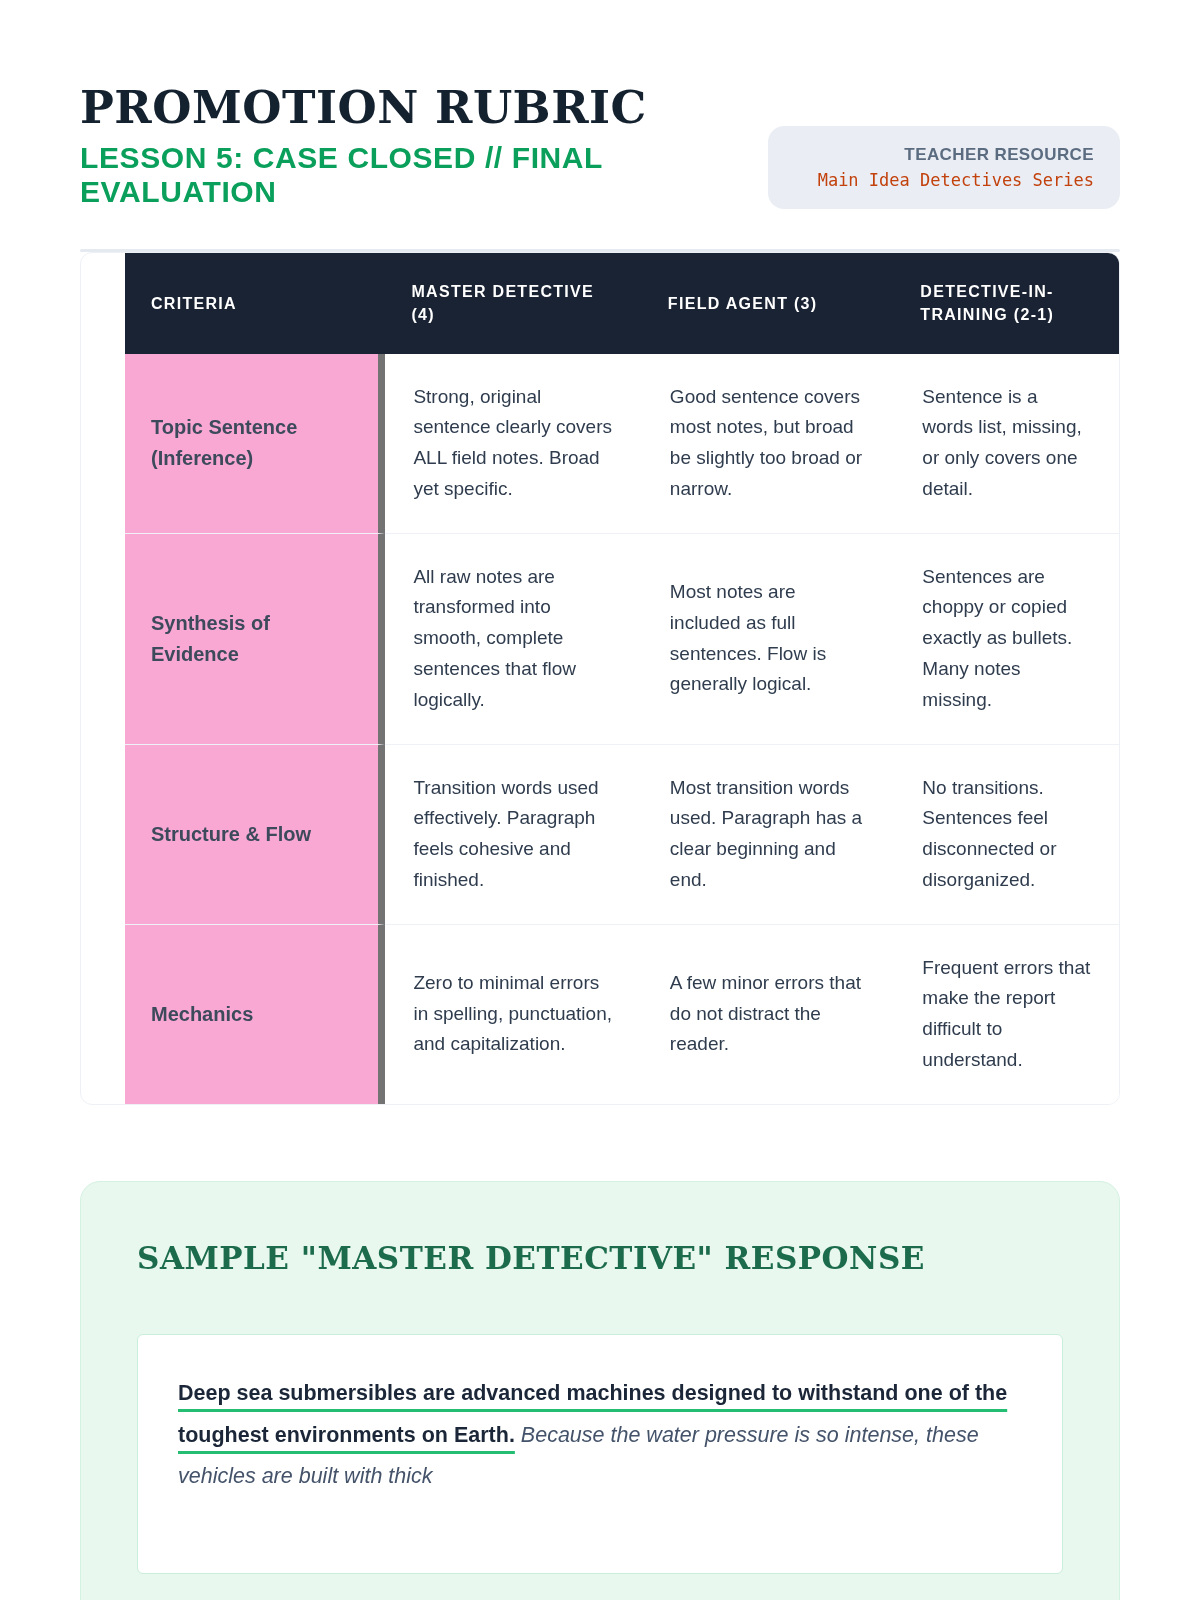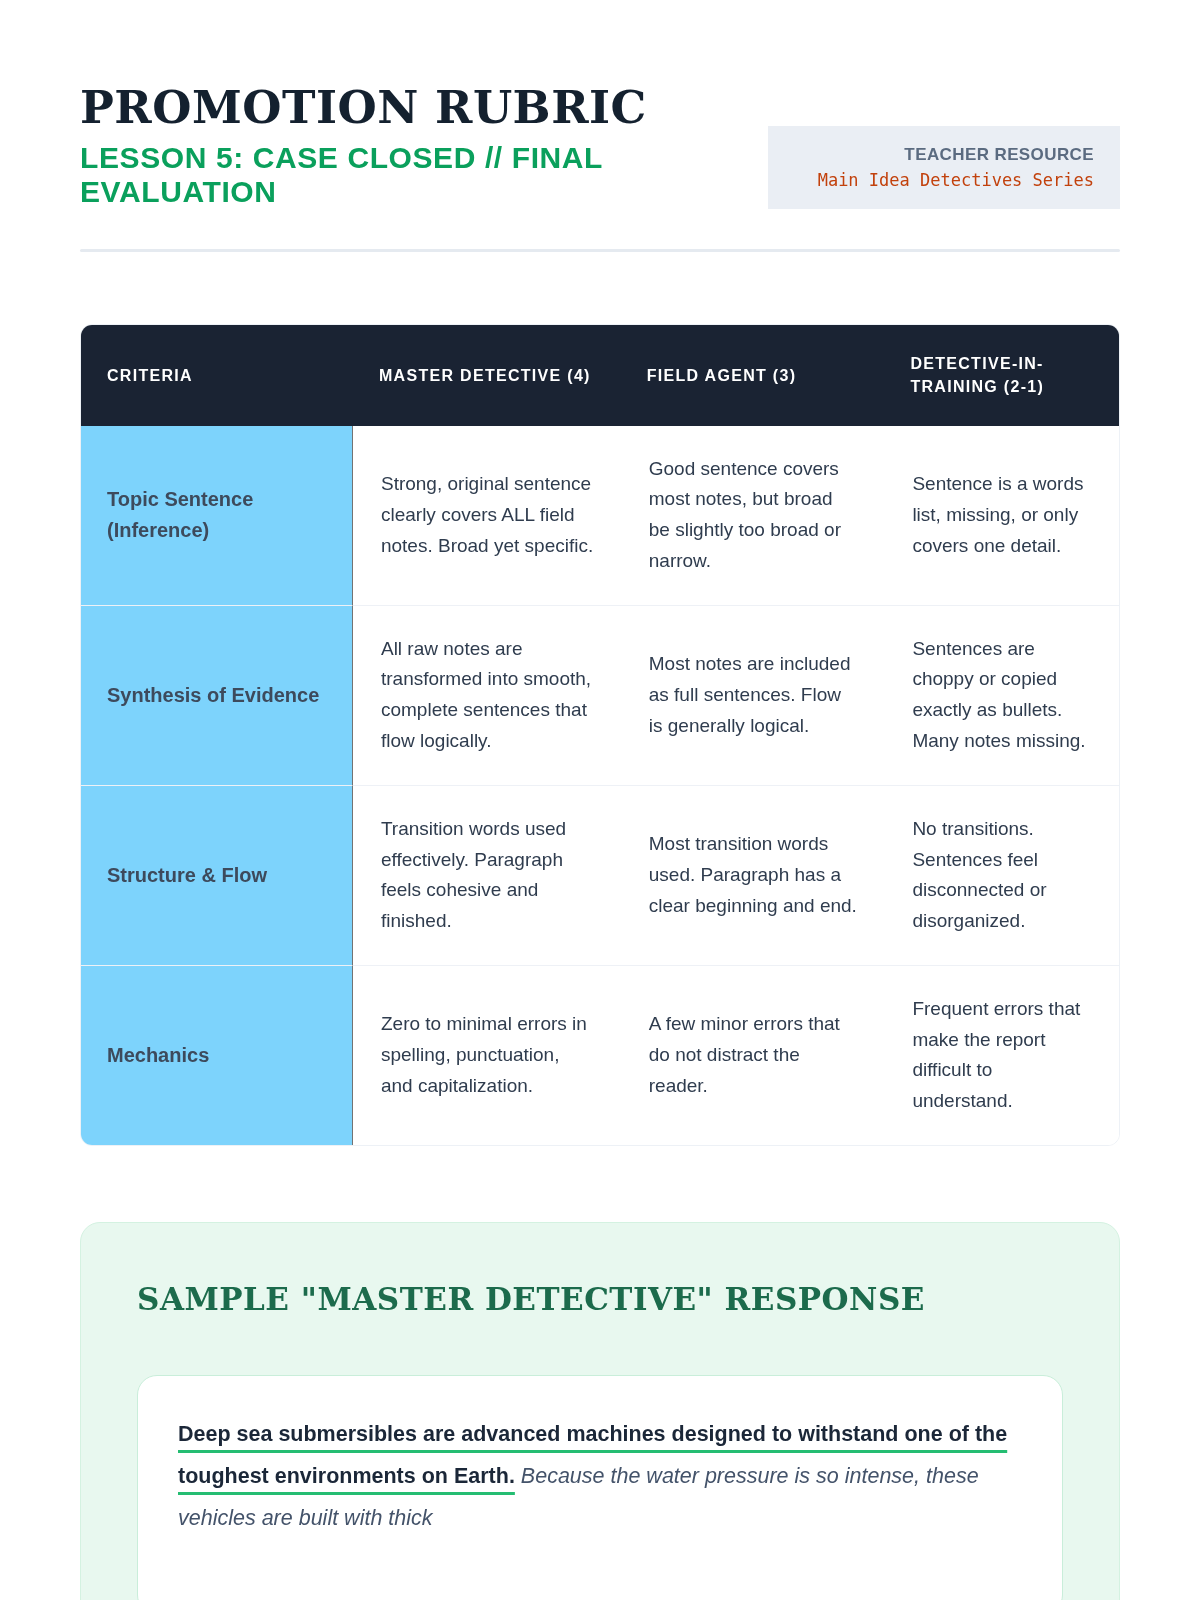--- a/index.html
+++ b/index.html
@@ -33,21 +33,21 @@
   }
   .title-block .subtitle {
     margin: 0;
     font-size: 30px;
     font-weight: 700;
     letter-spacing: 0.6px;
     color: #0aa05c;
   }
   .resource-tag {
     background: #eaeef4;
-    border-radius: 0;
+    border-radius: 16px;
     padding: 19px 26px;
     text-align: right;
     min-width: 352px;
     margin-top: -2px;
   }
   .resource-tag .tag-line1 {
     font-size: 17px;
     font-weight: 700;
     letter-spacing: 0.4px;
     color: #5b6b80;
@@ -62,24 +62,24 @@
   .divider {
     border: none;
     height: 3px;
     background: #e5eaf0;
     border-radius: 2px;
     margin: 40px 0 0 0;
   }
 
   
   .table-wrap {
-    margin-top: 72px;
     border: 1px solid #edf1f6;
     border-radius: 12px;
     overflow: hidden;
+    padding-left: 44px;
   }
   table {
     width: 100%;
     border-collapse: separate;
     border-spacing: 0;
     table-layout: fixed;
   }
   col.c1 { width: 26.2%; }
   col.c2 { width: 25.8%; }
   col.c3 { width: 25.4%; }
@@ -90,29 +90,29 @@
     font-size: 16px;
     font-weight: 700;
     letter-spacing: 1.3px;
     text-align: left;
     text-transform: uppercase;
     vertical-align: middle;
     padding: 27px 26px;
     line-height: 1.45;
   }
   tbody th {
-    background: #7dd3fc;
+    background: #f9a8d4;
     color: #3d4a5c;
     font-size: 20px;
     font-weight: 700;
     text-align: left;
     vertical-align: middle;
     line-height: 1.55;
     padding: 28px 26px;
-    border-right: 1px solid #737373;
+    border-right: 7px solid #737373;
   }
   tbody td {
     background: #ffffff;
     color: #2f3c4e;
     font-size: 19px;
     vertical-align: middle;
     line-height: 1.62;
     padding: 28px 26px 28px 28px;
   }
   tbody tr + tr th,
@@ -133,21 +133,21 @@
     margin: 0 0 58px 0;
     font-family: "DejaVu Serif", serif;
     font-weight: 700;
     font-size: 31px;
     letter-spacing: 0.5px;
     color: #1c6b4c;
   }
   .sample-card {
     background: #ffffff;
     border: 1px solid #c9eeda;
-    border-radius: 20px;
+    border-radius: 6px;
     padding: 38px 42px 48px 40px;
     min-height: 240px;
   }
   .sample-card p {
     margin: 0;
     font-size: 21.5px;
     line-height: 1.95;
   }
   .topic-sentence {
     font-weight: 700;

